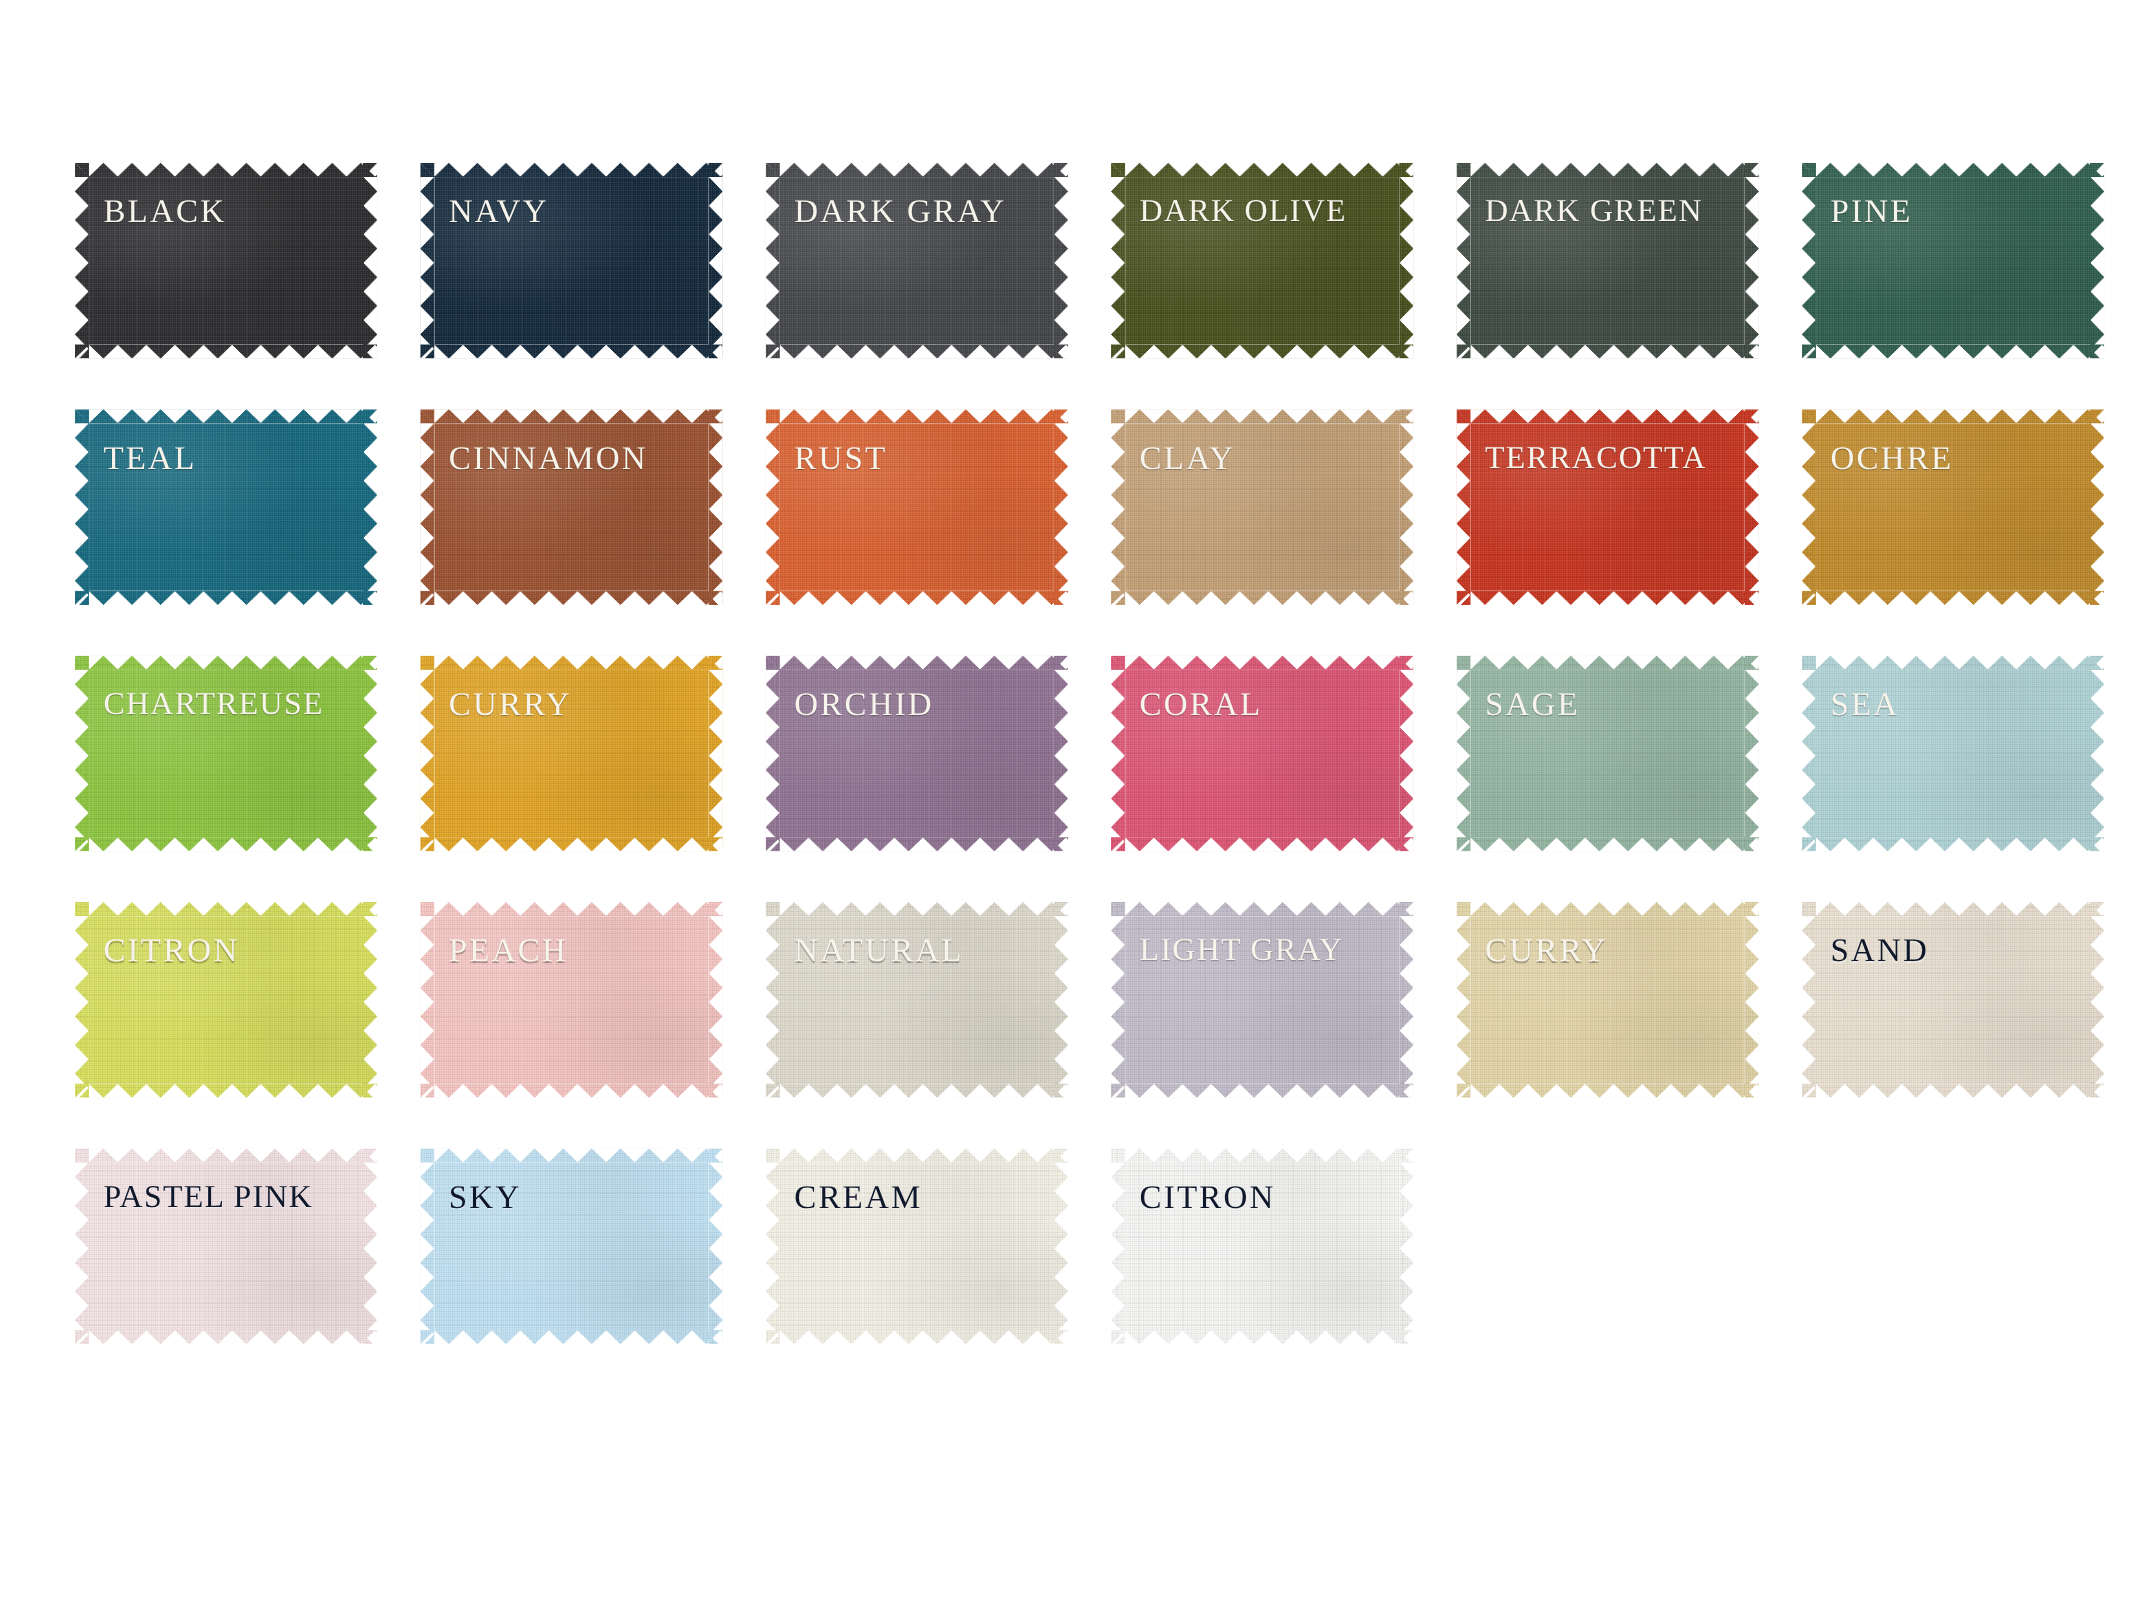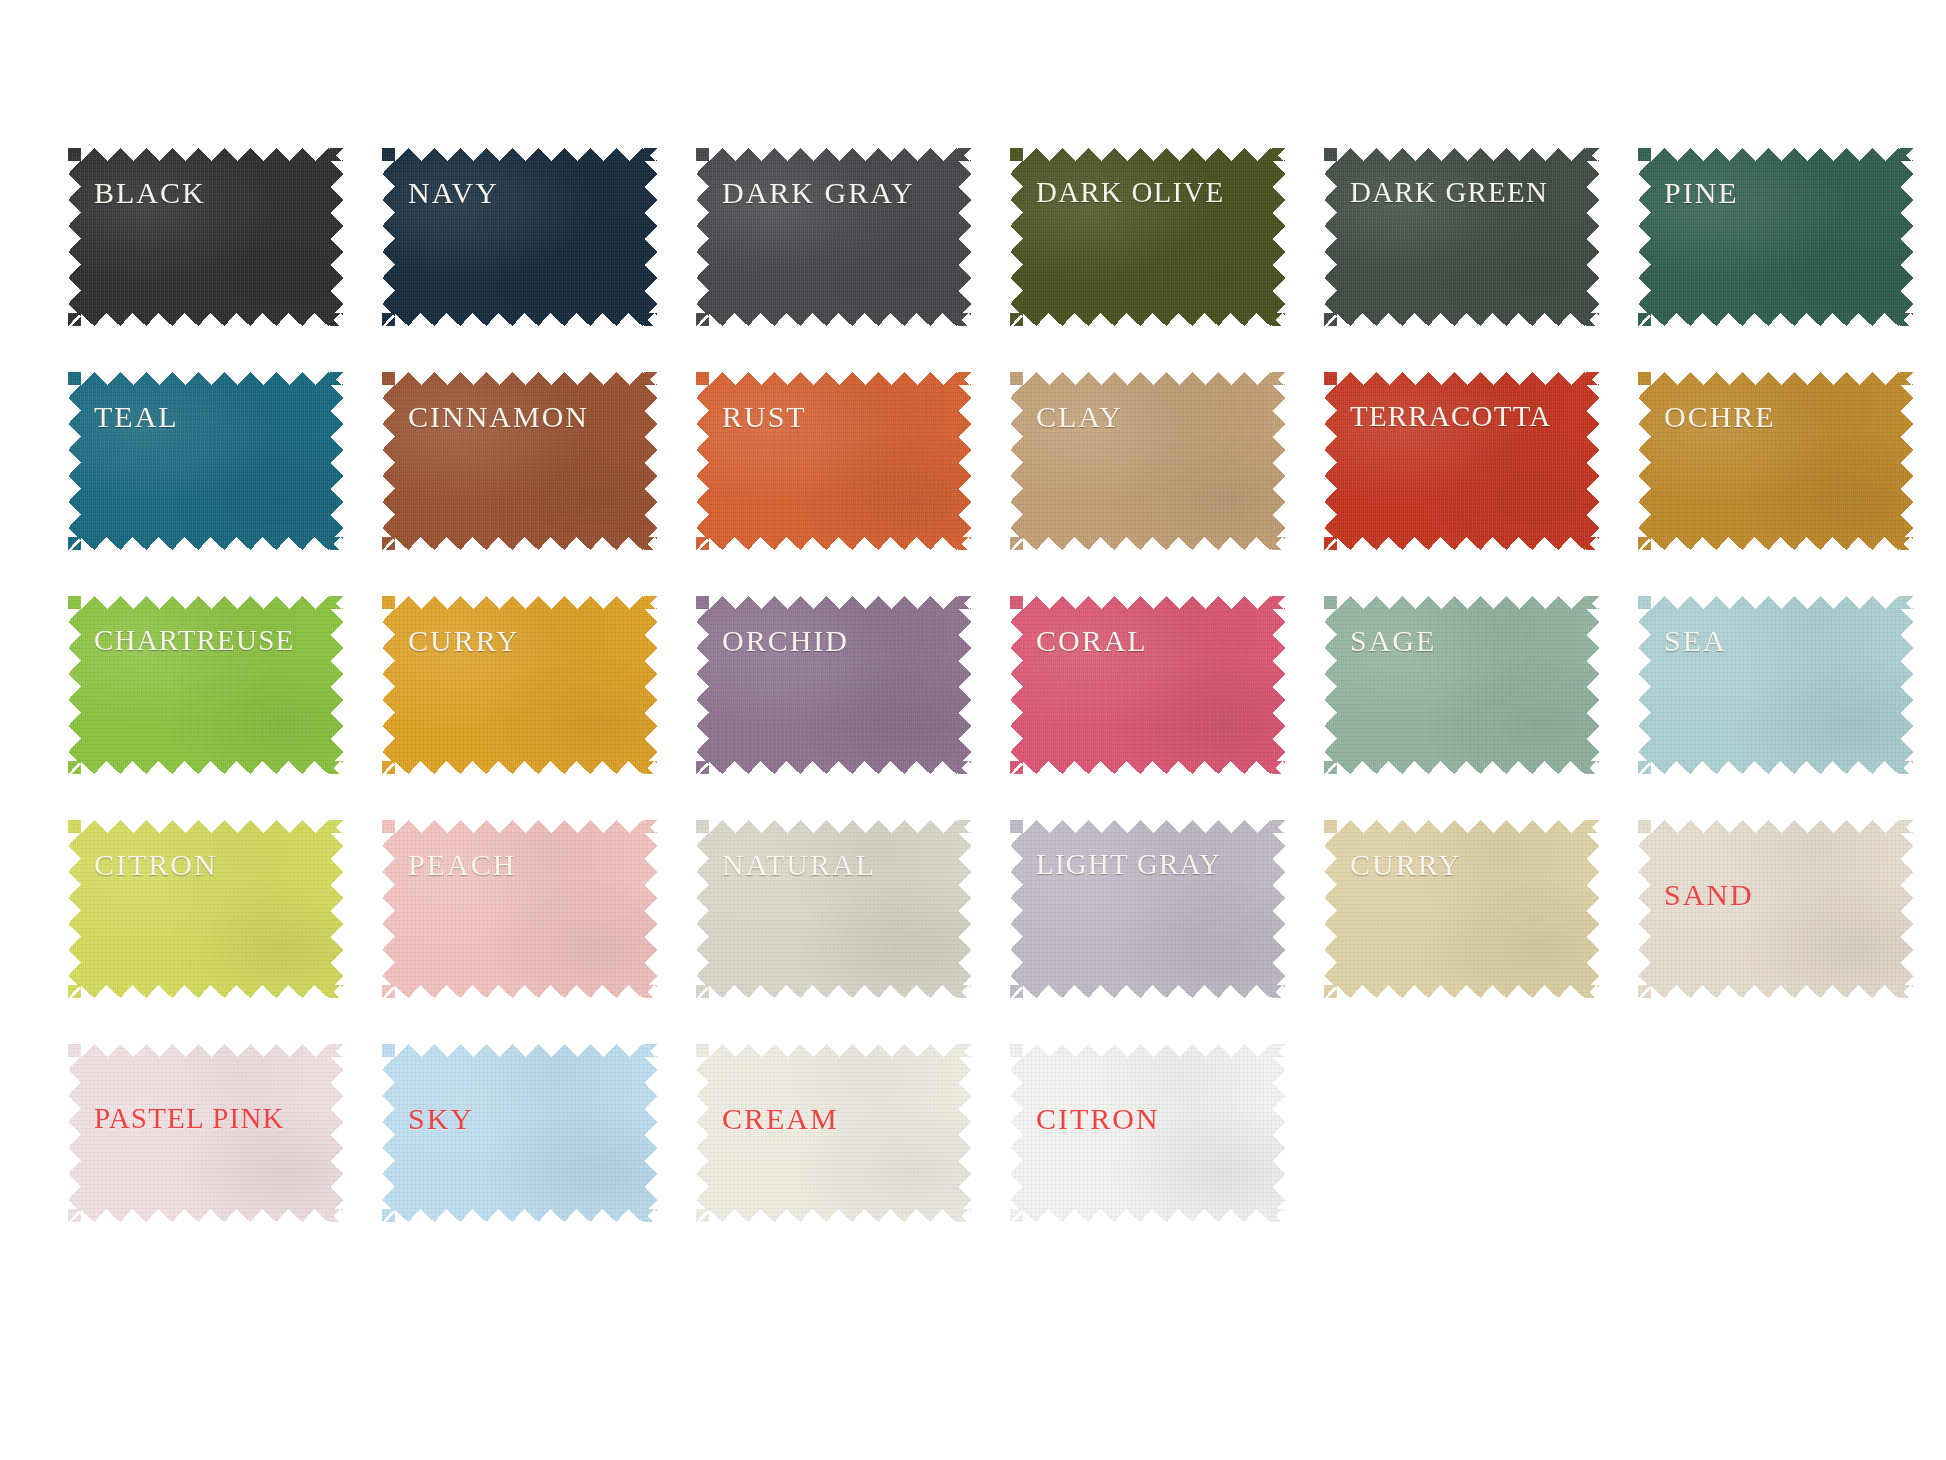--- a/index.html
+++ b/index.html
@@ -119,23 +119,22 @@
     font-family: "Liberation Serif", "DejaVu Serif", serif;
     font-size: 30px;
     letter-spacing: 2.0px;
     line-height: 1;
     white-space: nowrap;
     color: #f7f4ec;
     text-shadow: 0 1px 1px rgba(0,0,0,0.30);
     pointer-events: none;
   }
   .swatch-label.dark {
-    color: #ef4444;
+    color: #0f172a;
     text-shadow: 0 1px 1px rgba(255,255,255,0.45);
-    margin-top: 30px;
   }
   .swatch-label.tight {
     letter-spacing: 1.2px;
     font-size: 29px;
   }
 </style>
 </head>
 <body>
 
 <div id="swatch-board">

